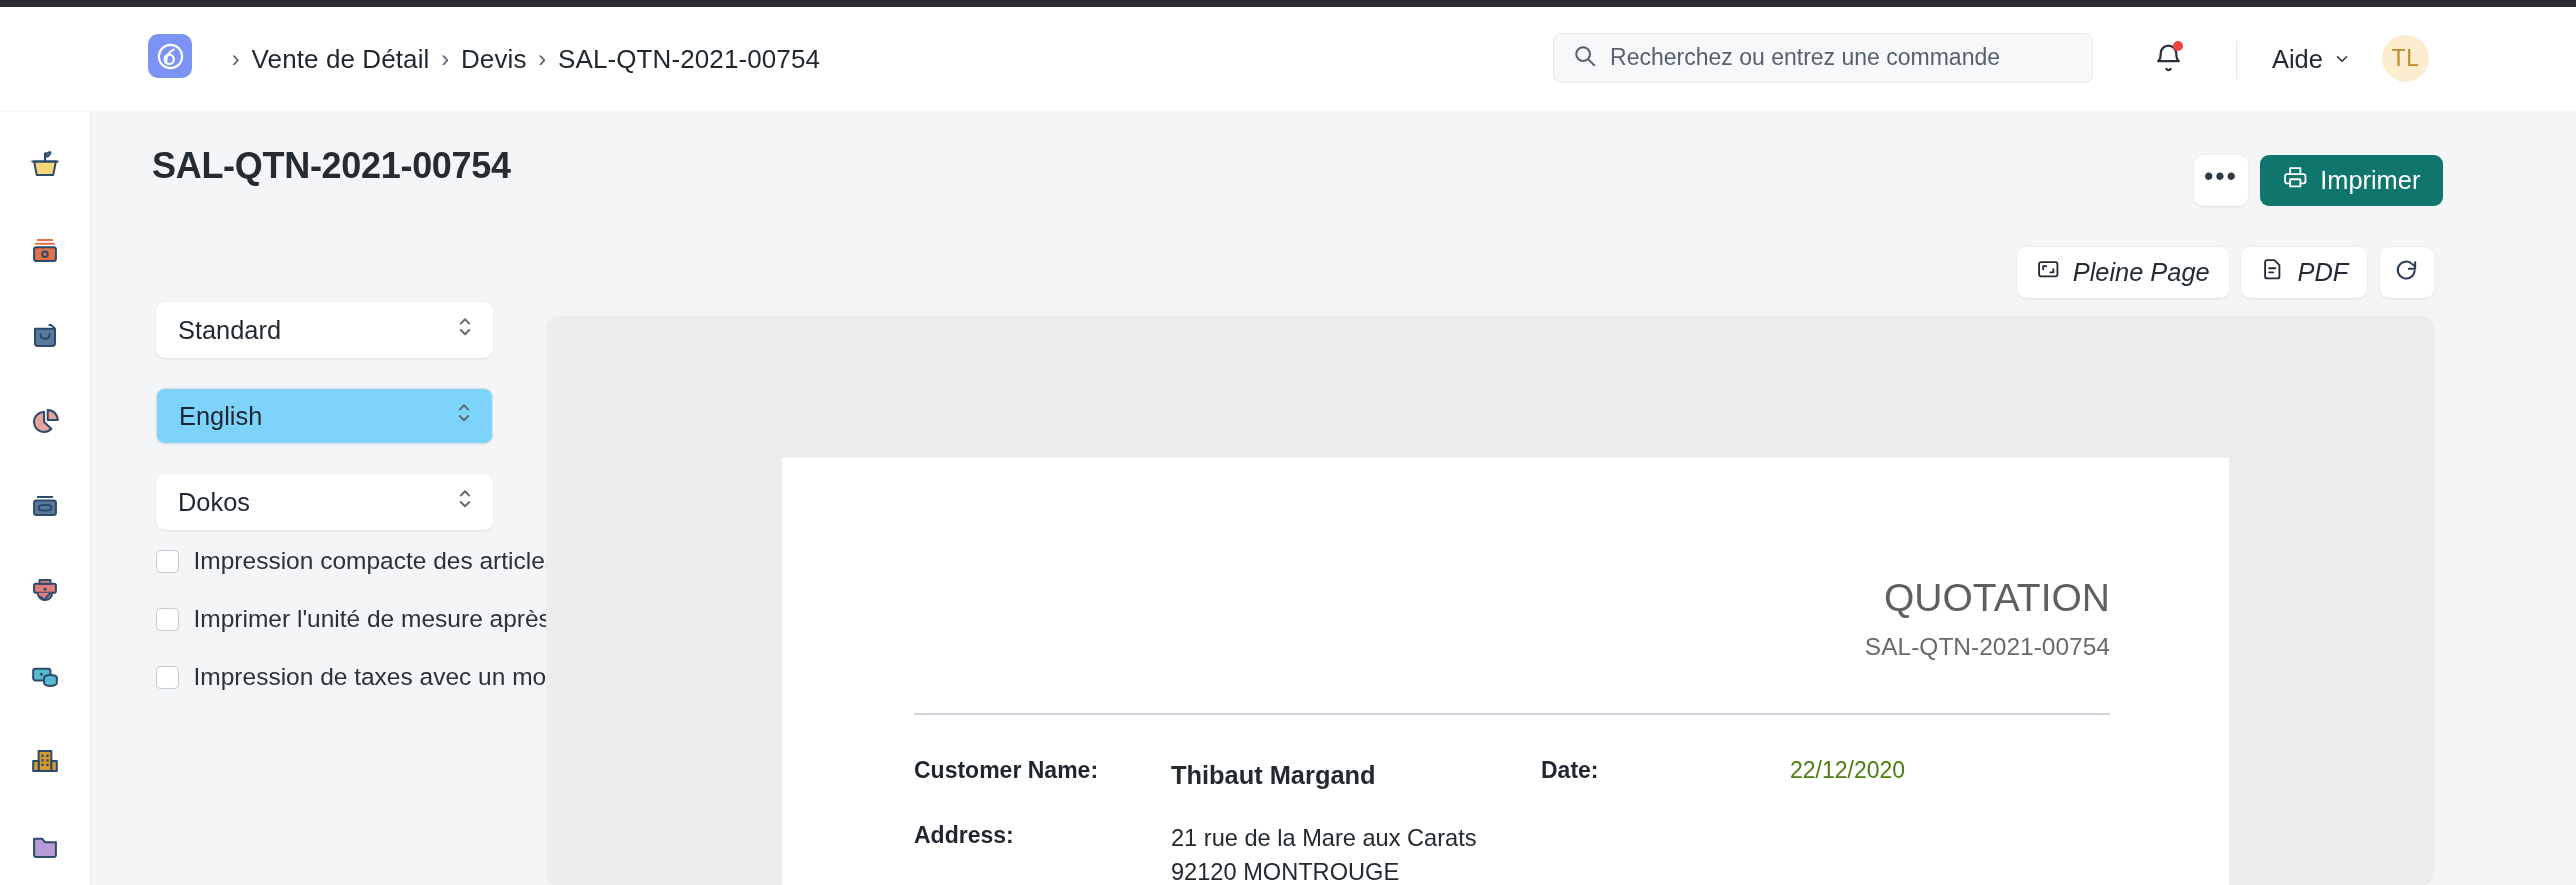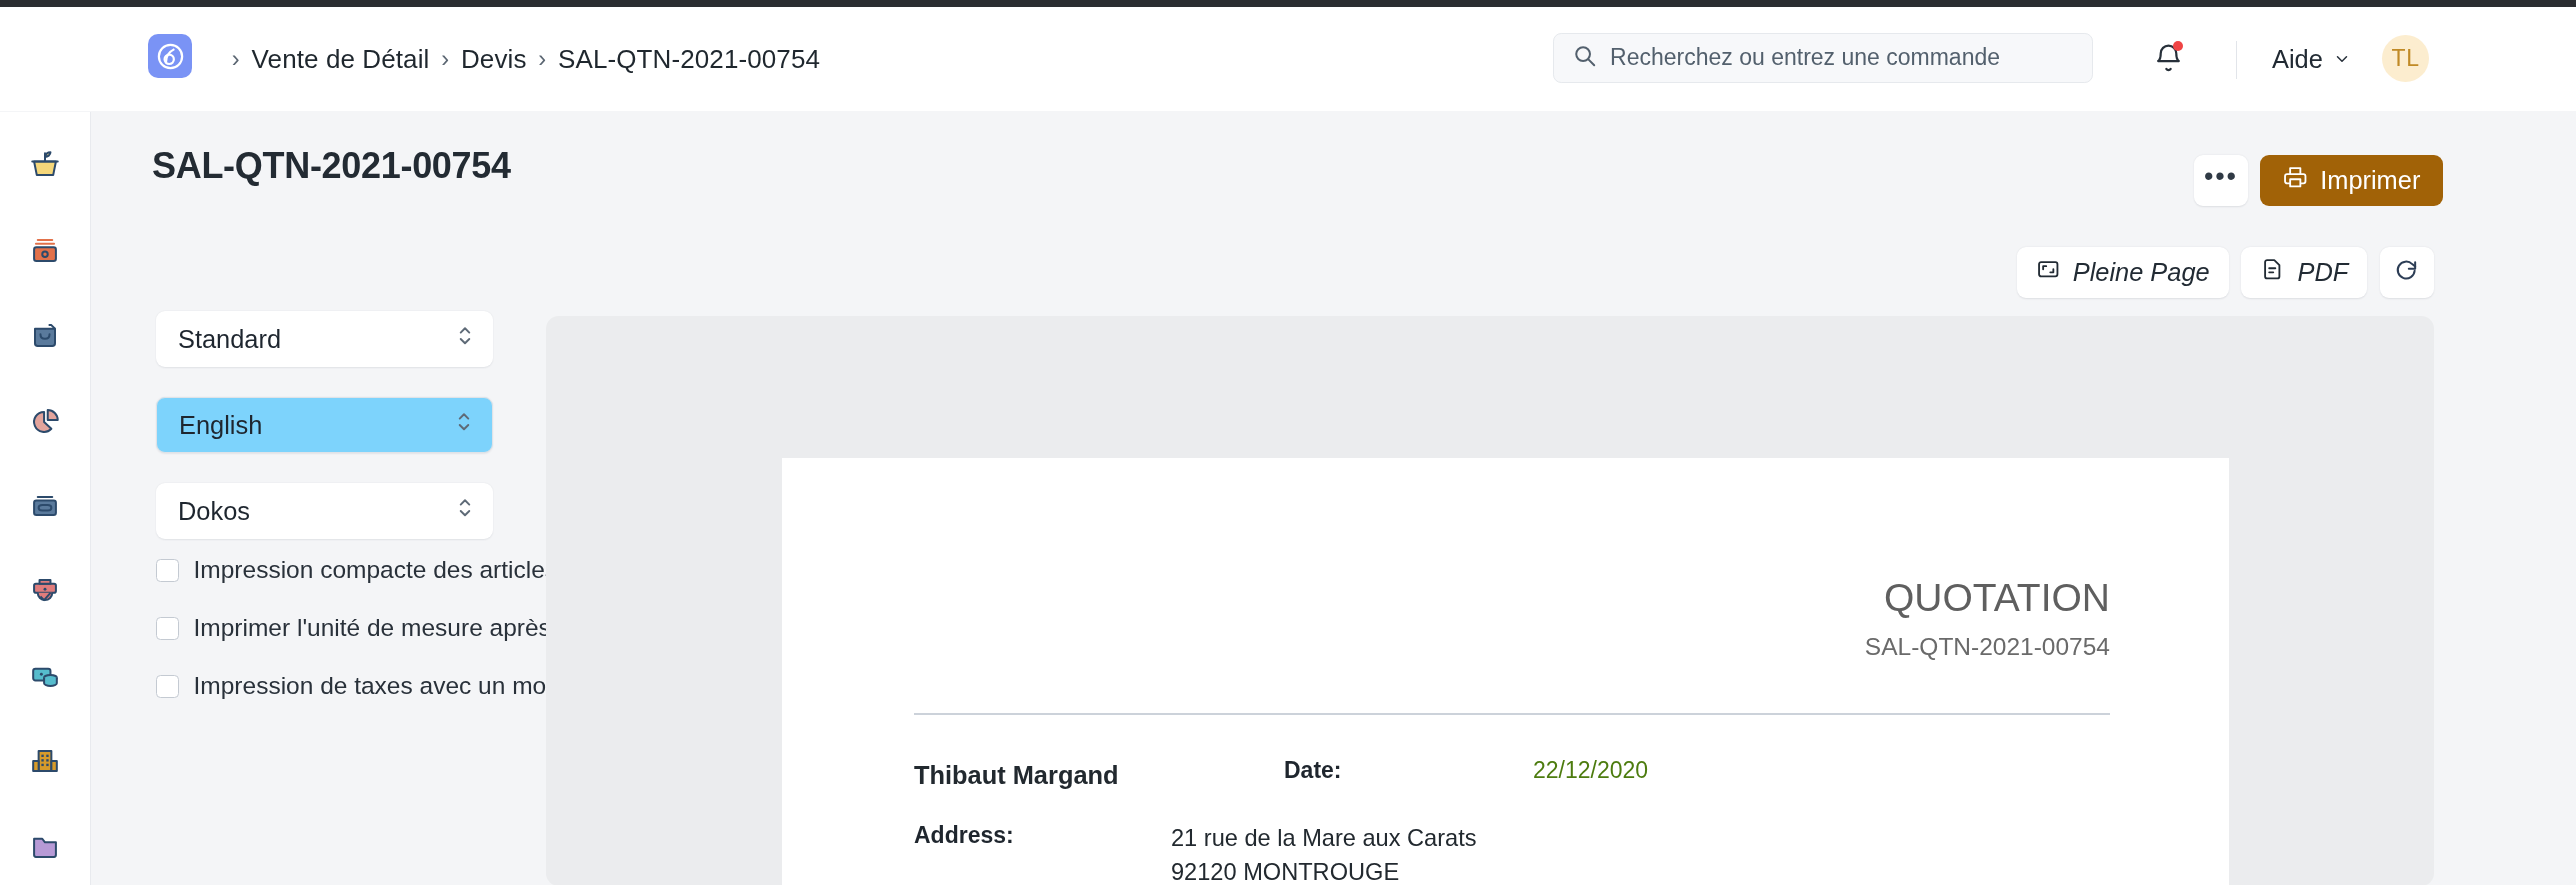--- a/index.html
+++ b/index.html
@@ -86,39 +86,39 @@
     position: absolute; left: 2194px; top: 155px;
     width: 54px; height: 51px; background: #fff; border-radius: 9px;
     box-shadow: 0 0.9px 1.8px rgba(20,30,50,.10);
     display: flex; align-items: center; justify-content: center;
     color: #303a45; font-size: 27px; line-height: 0; letter-spacing: 1.8px;
     padding-bottom: 9px;
   }
   .btn-print {
     position: absolute; left: 2260px; top: 155px;
     height: 51px; padding: 0 23px; border-radius: 9px;
-    background: #a16207; color: #fff;
+    background: #0f766e; color: #fff;
     display: flex; align-items: center; gap: 12.7px;
     font-size: 25.4px;
   }
 
   .preview-toolbar {
     position: absolute; right: 142px; top: 247px;
     display: flex; align-items: center; gap: 12.7px; font-style: italic;
   }
   .tb-btn {
     height: 51px; padding: 0 19px; border-radius: 9px; background: #fff;
     box-shadow: 0 0.9px 1.8px rgba(20,30,50,.10);
     display: flex; align-items: center; gap: 12.7px;
     font-size: 25.4px; color: #222b34;
   }
   .tb-btn.square { width: 54px; padding: 0; justify-content: center; }
 
   
-  .settings { position: absolute; left: 156px; top: 311px; width: 337px; }
+  .settings { position: absolute; left: 156px; top: 302px; width: 337px; }
   .sel {
     width: 337px; height: 56px; border-radius: 9px; background: #fff;
     box-shadow: 0 0.9px 1.8px rgba(20,30,50,.09);
     display: flex; align-items: center; justify-content: space-between;
     padding: 0 18px 0 22px; margin-bottom: 30px;
     font-size: 25.4px; color: #1e262f;
   }
   .sel.focused { background: #7dd3fc; border: 0.9px solid #dfe3e8; box-shadow: 0 0.9px 1.8px rgba(20,30,50,.08); }
   .chk-row {
     display: flex; align-items: center; gap: 14.5px;
@@ -391,20 +391,21 @@
 
 <div class="preview">
   <div class="sheet">
     <div class="doc">
       <div class="doc-title">QUOTATION</div>
       <div class="doc-sub">SAL-QTN-2021-00754</div>
       <div class="doc-rule"></div>
 
       <div class="doc-grid">
         <div class="row">
+          <div class="lbl">Customer Name:</div>
           <div class="val b">Thibaut Margand</div>
           <div class="lbl2">Date:</div>
           <div class="val2">22/12/2020</div>
         </div>
         <div class="row">
           <div class="lbl">Address:</div>
           <div class="val">
             <div>21 rue de la Mare aux Carats</div>
             <div>92120 MONTROUGE</div>
 

